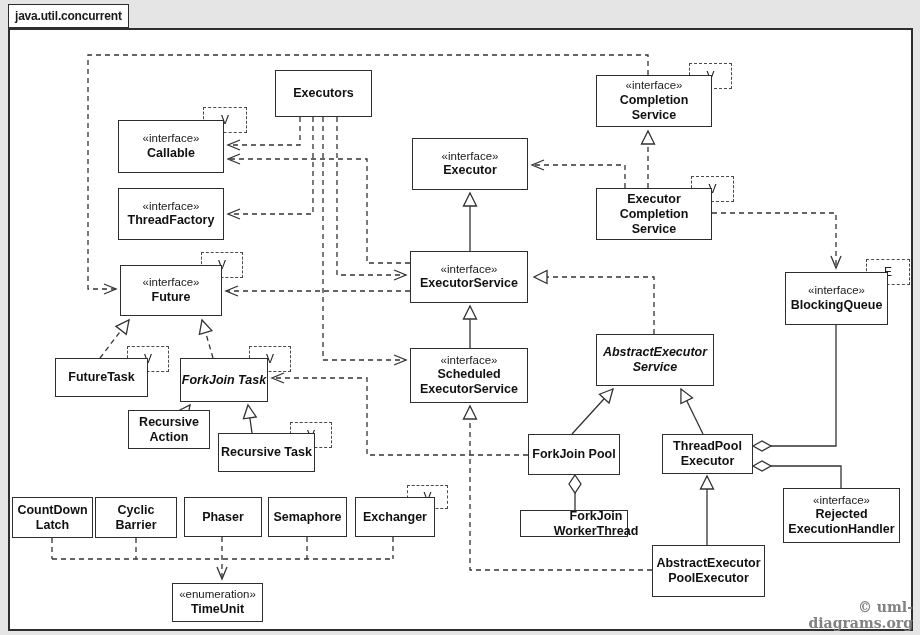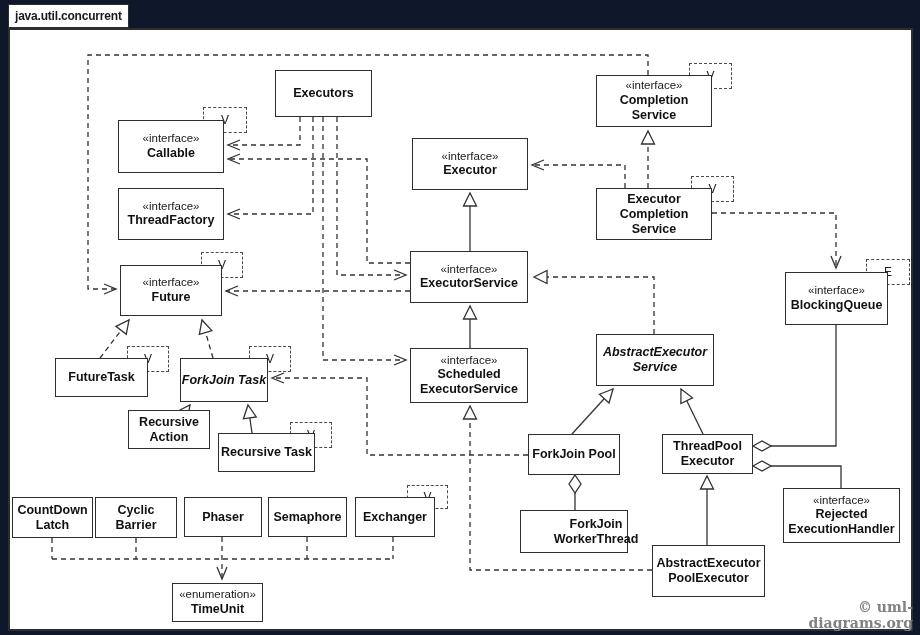--- a/index.html
+++ b/index.html
@@ -1,16 +1,16 @@
 <!DOCTYPE html>
 <html><head>
 <meta charset="utf-8">
 <style>
   html,body{margin:0;padding:0;background:#fff;}
-  #stage{position:relative;width:920px;height:635px;background:#0f172a;overflow:hidden;
+  #stage{position:relative;width:920px;height:635px;background:#e5e5e5;overflow:hidden;
          font-family:"Liberation Sans",sans-serif;color:#1a1a1a;}
   .pkg-frame{position:absolute;left:8px;top:28px;width:901px;height:599px;
              border:2px solid #2e2e2e;z-index:0;background:#fff;}
   .pkg-tab{position:absolute;left:8px;top:4px;height:24px;min-width:112px;
            border:1.6px solid #2e2e2e;background:#fff;z-index:3;
            font-weight:bold;font-size:12px;letter-spacing:-0.2px;
            display:flex;align-items:center;padding:0 6px;box-sizing:border-box;}
   svg.wires{position:absolute;left:0;top:0;z-index:1;}
   .tparam{position:absolute;border:1.6px dashed #4a4a4a;background:#fff;z-index:2;
           display:flex;align-items:center;justify-content:center;
@@ -164,21 +164,21 @@
   </div>
 
   <div class="uml-box" style="left:528px;top:434px;width:92px;height:41px;">
     <span class="cname">ForkJoin Pool</span>
   </div>
 
   <div class="uml-box" style="left:662px;top:434px;width:91px;height:40px;">
     <span class="cname">ThreadPool Executor</span>
   </div>
 
-  <div class="uml-box" style="left:520px;top:510px;width:108px;height:43px;padding-left:44px;">
+  <div class="uml-box" style="left:520px;top:510px;width:108px;height:27px;padding-left:44px;">
     <span class="cname">ForkJoin WorkerThread</span>
   </div>
 
   <div class="uml-box" style="left:652px;top:545px;width:113px;height:52px;">
     <span class="cname">AbstractExecutor PoolExecutor</span>
   </div>
 
   <div class="uml-box" style="left:783px;top:488px;width:117px;height:55px;">
     <span class="stereo">«interface»</span>
     <span class="cname">Rejected ExecutionHandler</span>

